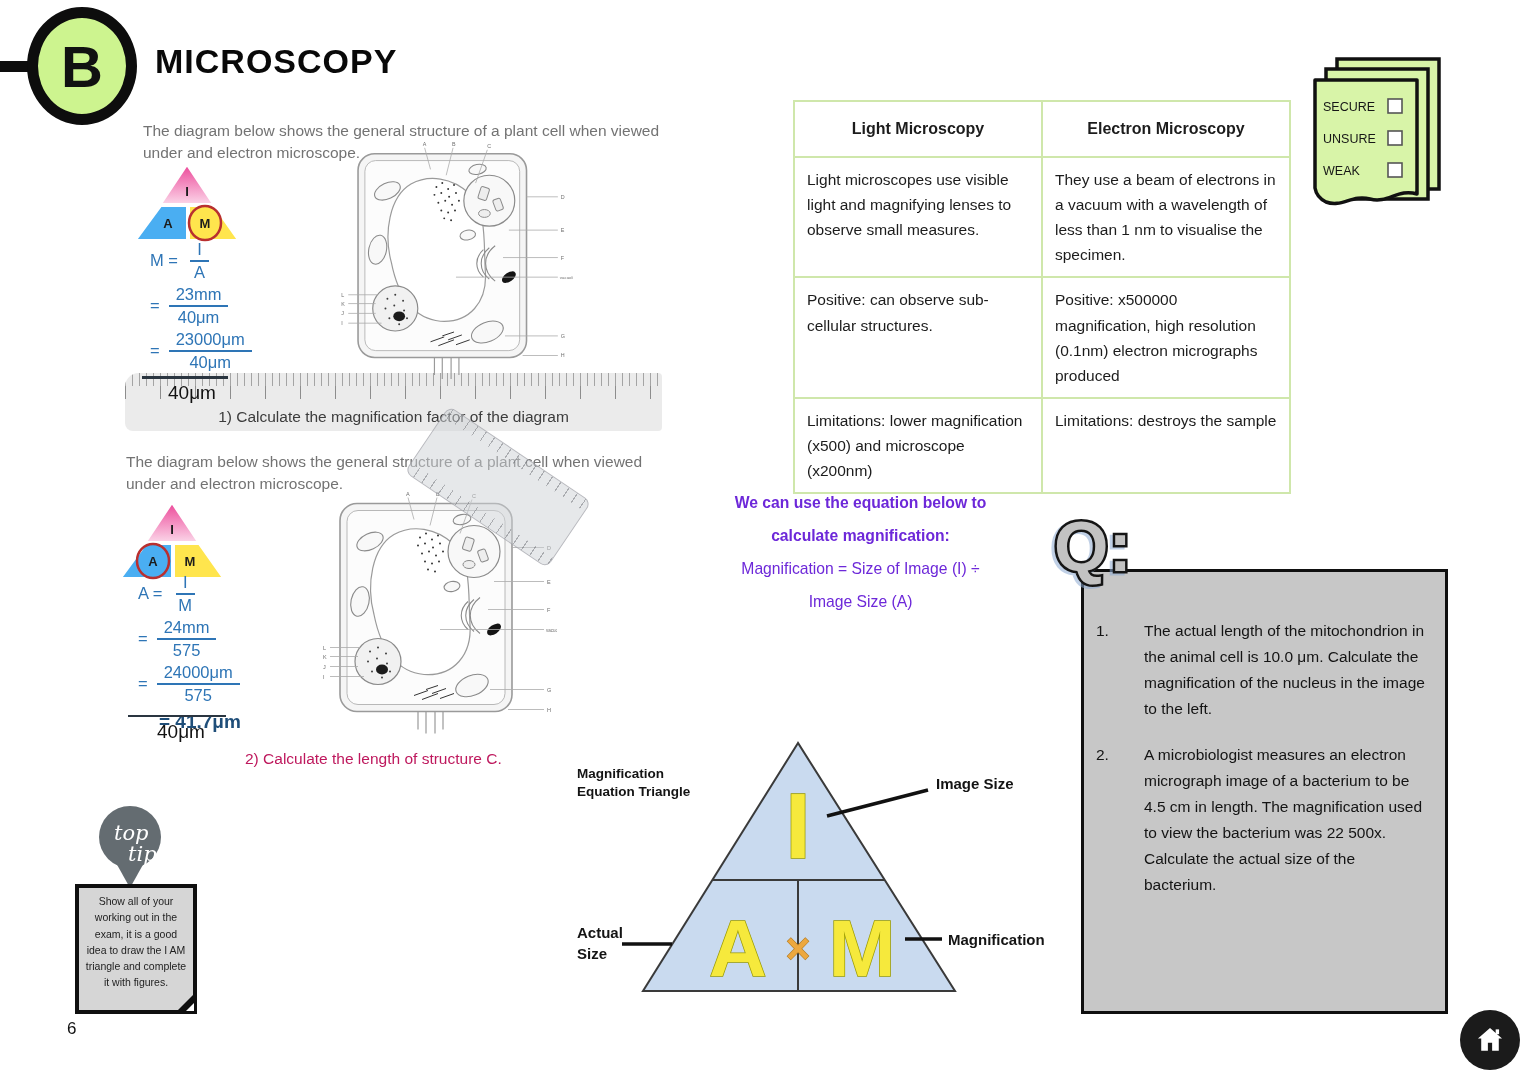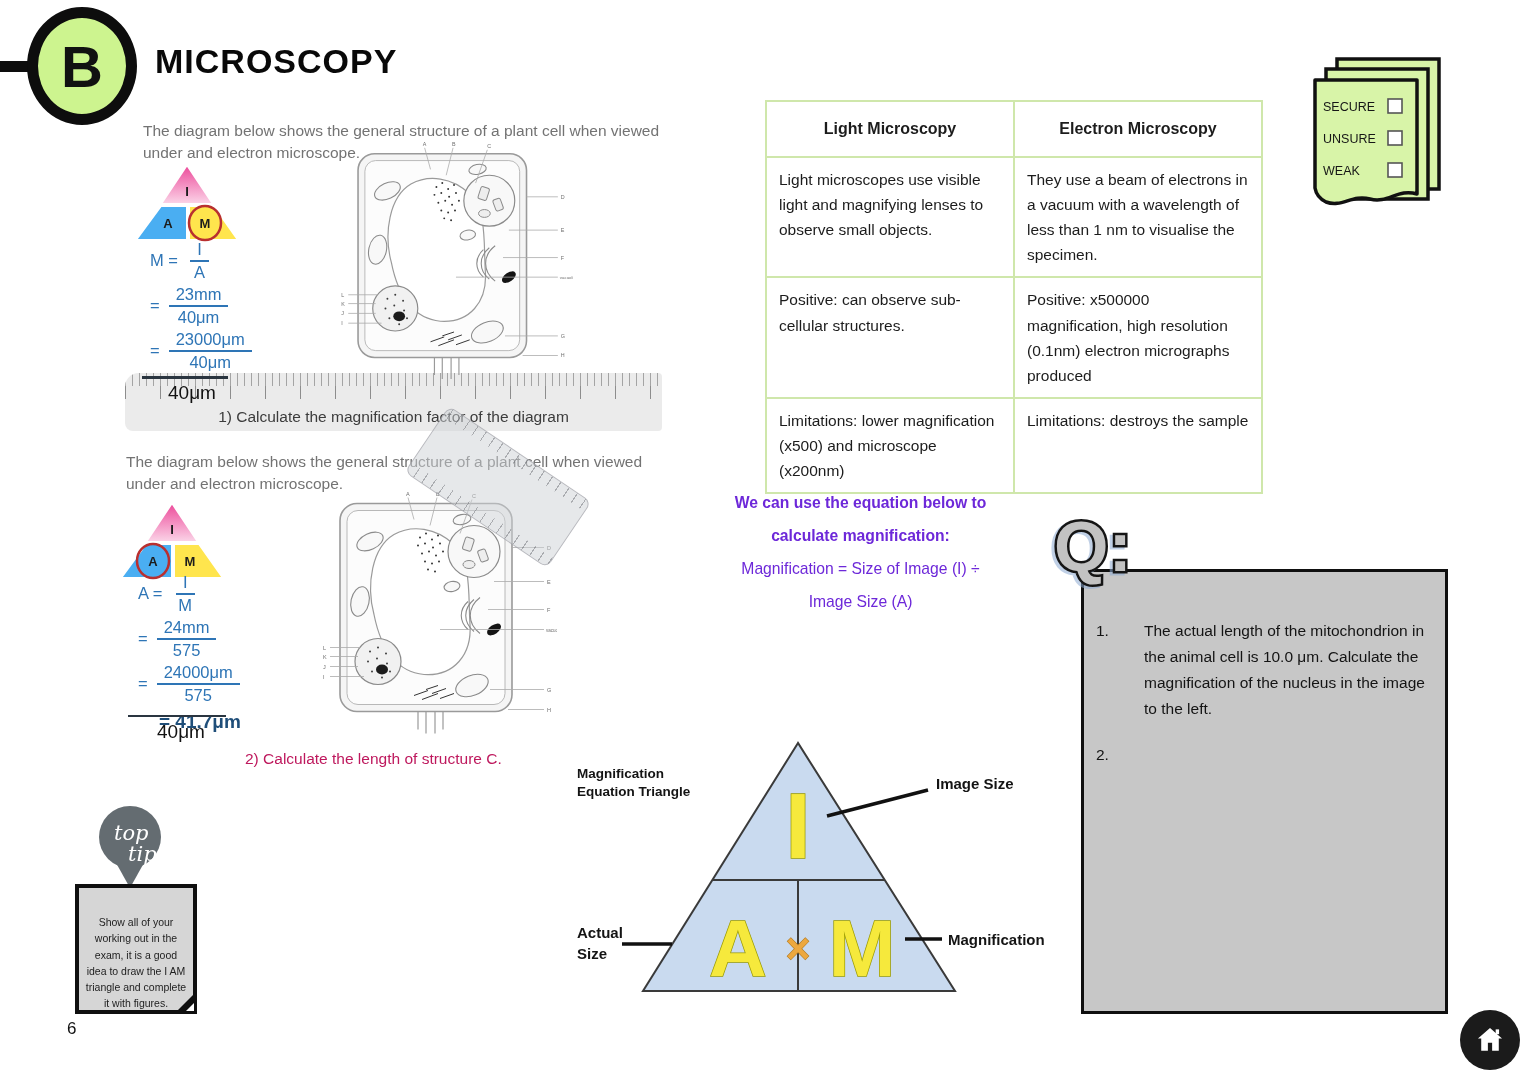--- a/index.html
+++ b/index.html
@@ -53,21 +53,21 @@
           background-size:100% 11px,100% 11px;background-position:4px 0,9px 100%;
           background-repeat:no-repeat;}
 
   
   .cell-svg-1{left:338px;top:140px;z-index:2;}
   .cell-svg-2{left:322px;top:487px;z-index:2;}
   .tri-svg-1{left:133px;top:162px;}
   .tri-svg-2{left:118px;top:500px;}
 
   
-  .compare-table-wrap{left:765px;top:100px;width:498px;}
+  .compare-table-wrap{left:793px;top:100px;width:498px;}
   table.compare{border-collapse:collapse;width:498px;table-layout:fixed;background:#fff;}
   .compare th,.compare td{border:2px solid #cfe7ab;font-size:15.5px;color:#1c1c1c;
       padding:9px 12px;vertical-align:top;line-height:1.62;}
   .compare th{text-align:center;font-weight:bold;font-size:16px;height:36px;vertical-align:middle;}
   .compare tr.r1 td{height:92px;}
   .compare tr.r2 td{height:66px;}
   .compare tr.r3 td{height:60px;}
 
   
   .papers-svg{left:1312px;top:56px;}
@@ -84,21 +84,21 @@
   .q-item .num{width:48px;flex:0 0 48px;}
   .q-item .txt{flex:1;}
   .q-glyph{left:1050px;top:505px;z-index:3;filter:drop-shadow(-3px 2px 0 rgba(140,170,210,0.55));}
 
   
   .eq-tri-svg{left:570px;top:733px;}
 
   
   .tip-balloon{left:95px;top:804px;}
   .tip-box{left:75px;top:884px;width:122px;height:130px;background:#d6d6d6;border:4px solid #0f0f0f;
-           padding:26px 5px;text-align:center;font-size:10.5px;line-height:1.55;color:#1d1d1d;}
+           padding:5px 5px;text-align:center;font-size:10.5px;line-height:1.55;color:#1d1d1d;}
   .tip-fold{right:-1px;bottom:-1px;width:0;height:0;border-left:17px solid transparent;
             border-bottom:17px solid #0f0f0f;}
   .tip-fold-white{right:-1px;bottom:-1px;width:0;height:0;border-left:8px solid transparent;
             border-bottom:8px solid #fff;}
 
   .page-number{left:67px;top:1019px;font-size:17px;color:#111;}
 
   
   .home-btn{left:1460px;top:1010px;width:60px;height:60px;border-radius:50%;background:#1b1b1b;
             display:flex;align-items:center;justify-content:center;cursor:pointer;}
@@ -403,21 +403,21 @@
   <div class="abs caption2">2) Calculate the length of structure C.</div>
 
   <div class="abs compare-table-wrap">
     <table class="compare">
       <tbody>
           <tr>
         <th>Light Microscopy</th>
         <th>Electron Microscopy</th>
       </tr>
       <tr class="r1">
-        <td>Light microscopes use visible light and magnifying lenses to observe small objects.</td>
+        <td>Light microscopes use visible light and magnifying lenses to observe small measures.</td>
         <td>They use a beam of electrons in a vacuum with a wavelength of less than 1 nm to visualise the specimen.</td>
       </tr>
       <tr class="r2">
         <td>Positive: can observe sub-cellular structures.</td>
         <td>Positive: x500000 magnification, high resolution (0.1nm) electron micrographs produced</td>
       </tr>
       <tr class="r3">
         <td>Limitations: lower magnification (x500) and microscope (x200nm)</td>
         <td>Limitations: destroys the sample</td>
       </tr>
@@ -454,20 +454,21 @@
     <text x="4" y="66" font-family="Liberation Sans, sans-serif" font-size="70" font-weight="bold" fill="#c2c2c2" stroke="#151515" stroke-width="5" paint-order="stroke">Q:</text>
   </svg>
 
   <div class="abs q-box">
     <div class="q-item">
       <span class="num">1.</span>
       <span class="txt">The actual length of the mitochondrion in the animal cell is 10.0 μm. Calculate the magnification of the nucleus in the image to the left.</span>
     </div>
     <div class="q-item">
       <span class="num">2.</span>
+      <span class="txt">A microbiologist measures an electron micrograph image of a bacterium to be 4.5 cm in length. The magnification used to view the bacterium was 22 500x. Calculate the actual size of the bacterium.</span>
     </div>
   </div>
 
   <svg class="abs eq-tri-svg" width="492" height="278" viewBox="0 0 492 278">
     <polygon points="228,10 73,258 385,258" fill="#c9daef" stroke="#3a3a3a" stroke-width="2"></polygon>
     <line x1="142" y1="147" x2="315" y2="147" stroke="#3a3a3a" stroke-width="2"></line>
     <line x1="228" y1="147" x2="228" y2="258" stroke="#3a3a3a" stroke-width="2"></line>
     <g font-family="Liberation Sans, sans-serif" font-weight="bold" text-anchor="middle" fill="#f6e93c" stroke="#9a9a00" stroke-width="1.5" paint-order="stroke">
       <text x="228" y="125" font-size="92">I</text>
       <text x="168" y="243" font-size="80">A</text>

